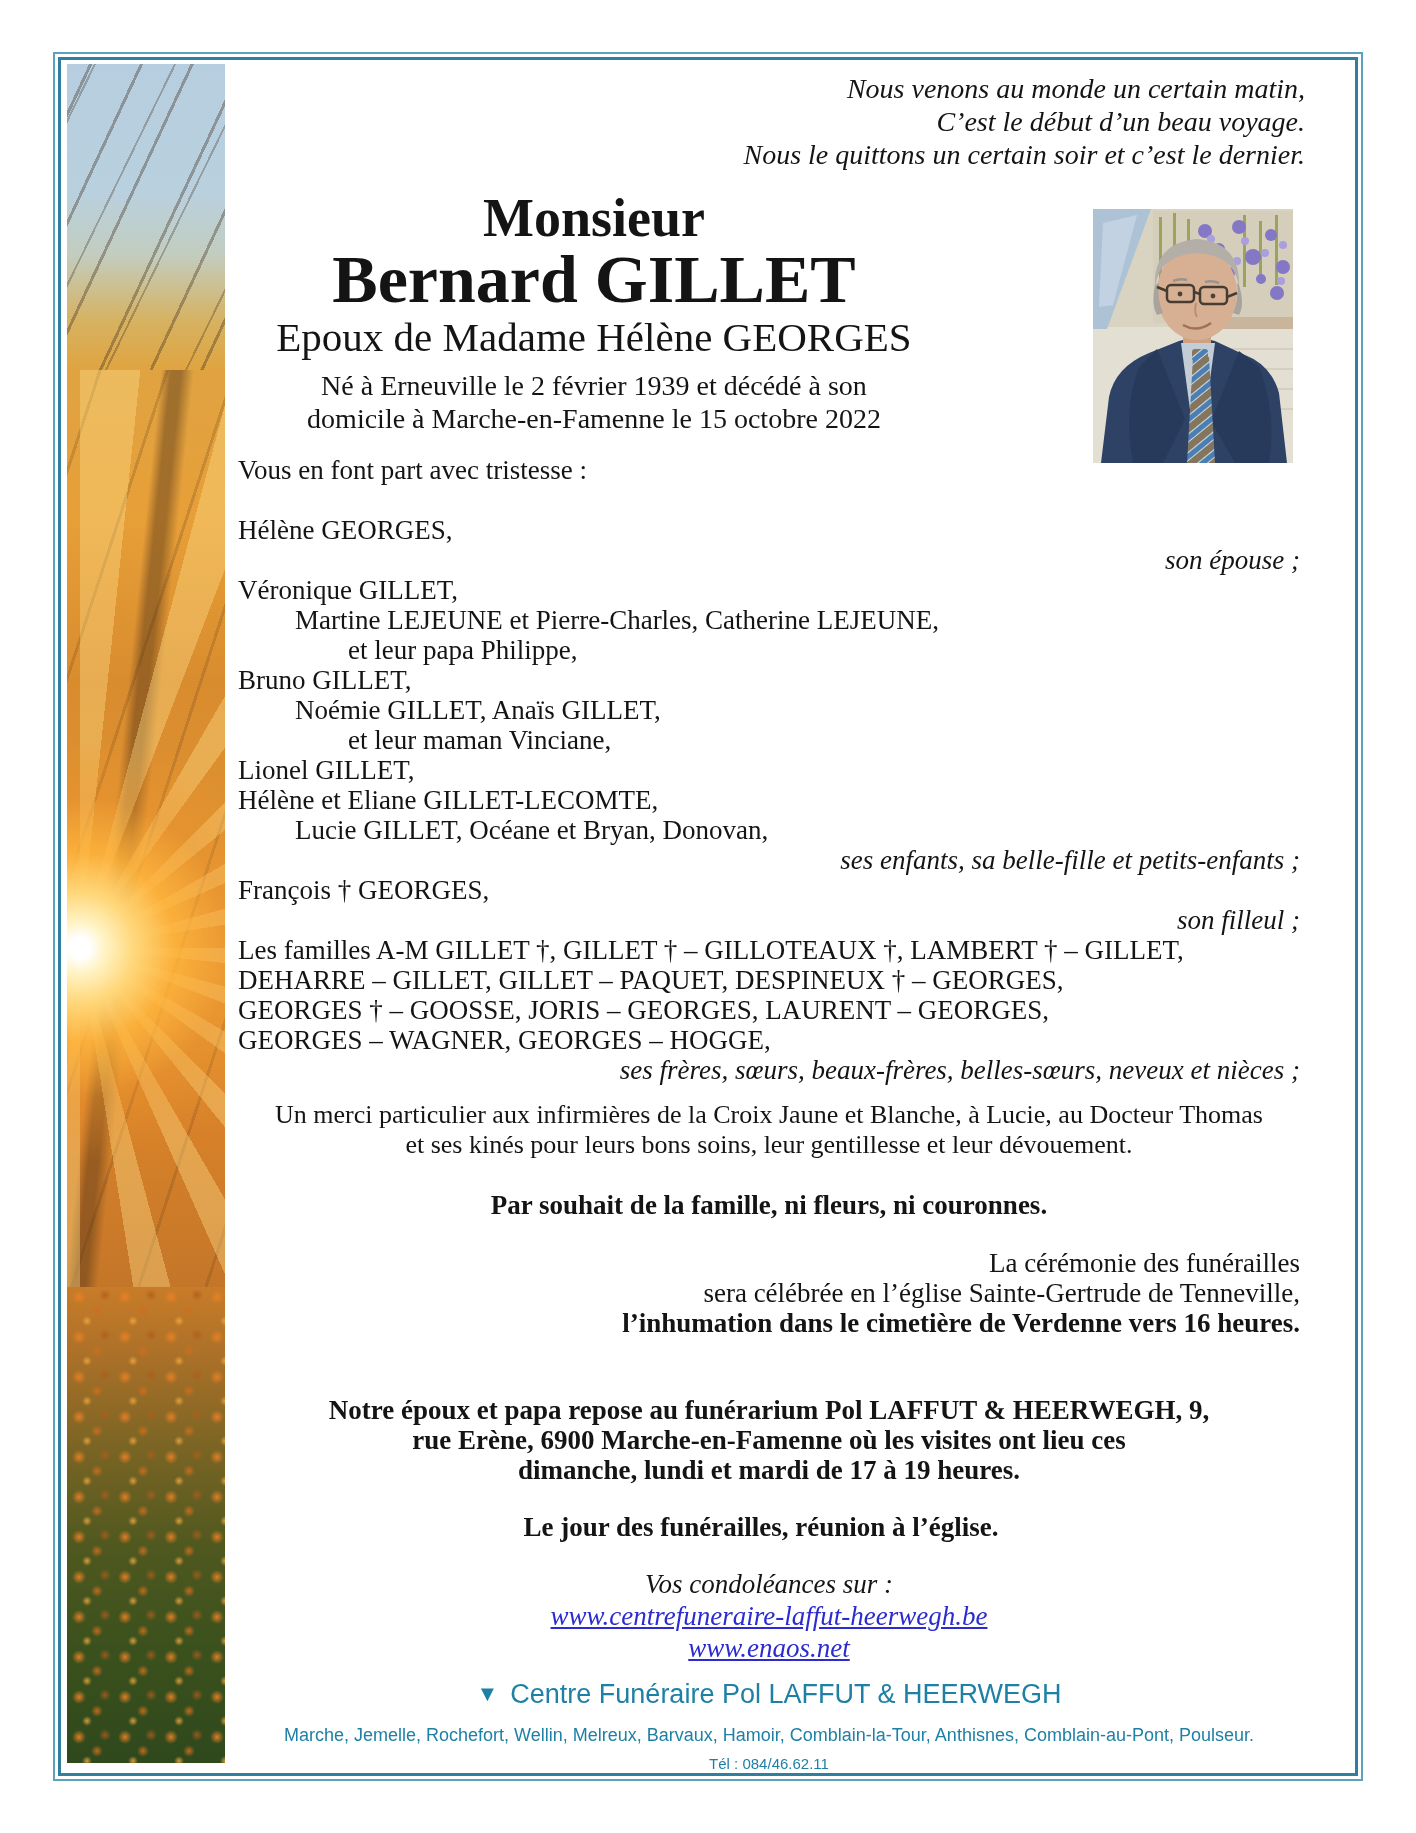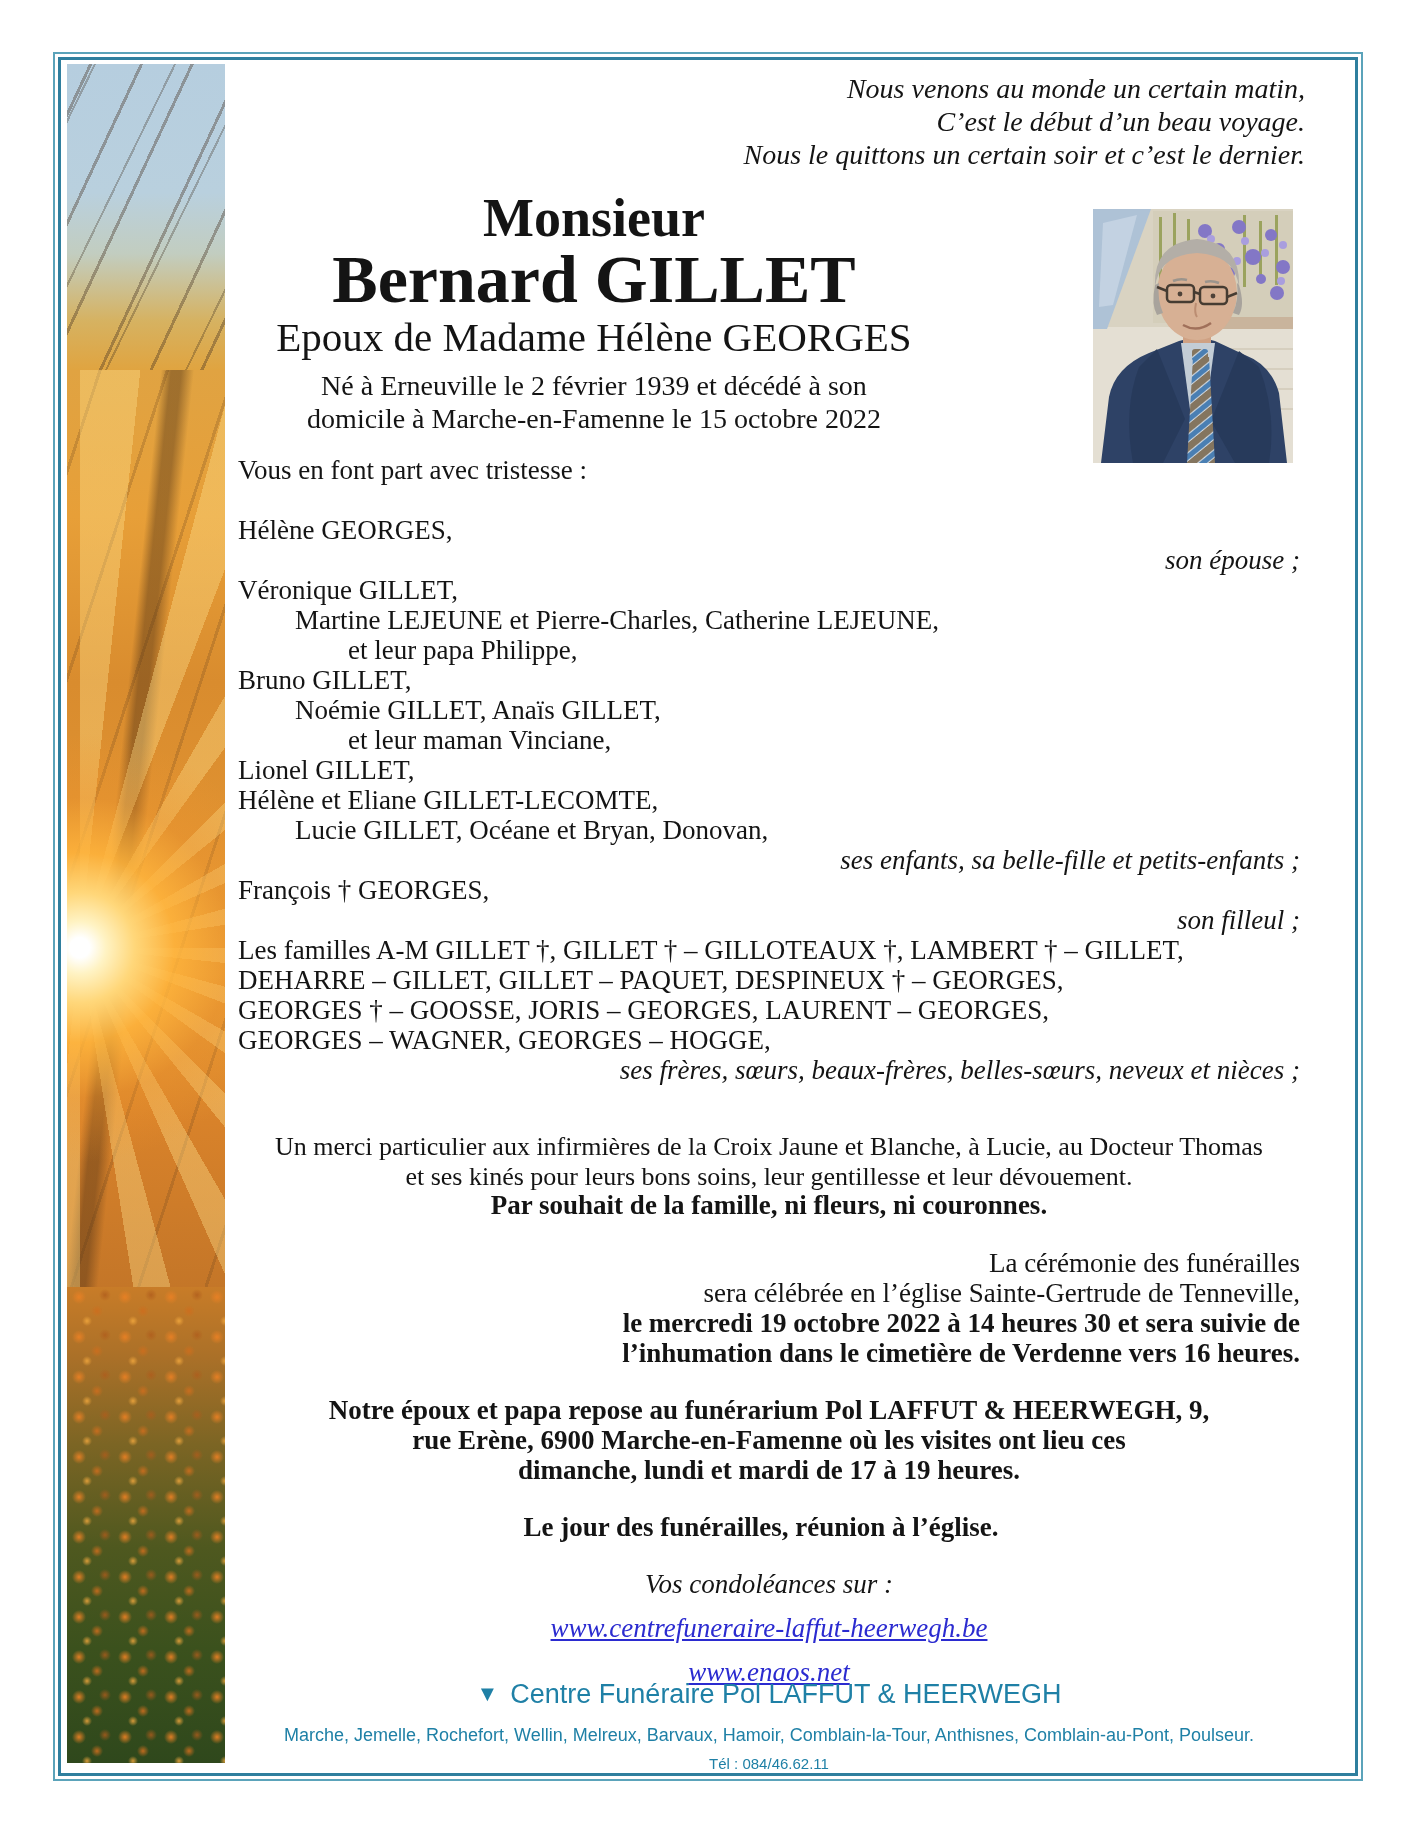--- a/index.html
+++ b/index.html
@@ -47,32 +47,32 @@
   .portrait { position:absolute; left:1093px; top:209px; width:200px; height:254px; }
 
   .body-block { position:absolute; left:238px; top:455px; width:1062px; font-size:27px; line-height:30px; }
   .line { min-height:30px; }
   .indent1 { padding-left:57px; }
   .indent2 { padding-left:110px; }
   .relation { text-align:right; font-style:italic; }
   .gap { margin-top:30px; }
 
   .thanks { position:absolute; left:238px; top:1100px; width:1062px; text-align:center;
-    font-size:26px; line-height:30px;margin-top:32px; }
+    font-size:26px; line-height:30px; }
   .wish { position:absolute; left:238px; top:1190px; width:1062px; text-align:center;
     font-size:27px; font-weight:bold; }
   .ceremony { position:absolute; left:238px; top:1248px; width:1062px; text-align:right;
     font-size:27px; line-height:30px; }
   .repository { position:absolute; left:238px; top:1395px; width:1062px; text-align:center;
     font-size:27px; line-height:30px; font-weight:bold; }
   .meeting { position:absolute; left:230px; top:1512px; width:1062px; text-align:center;
     font-size:27px; font-weight:bold; }
   .condolences { position:absolute; left:238px; top:1568px; width:1062px; text-align:center;
     font-size:27px; line-height:32px; font-style:italic; }
-  .condolences a { color:#2b2bd0; text-decoration:underline; display:inline-block; margin-top:12px; }
+  .condolences a { color:#2b2bd0; text-decoration:underline; display:inline-block; margin-top:0; }
   .cond-link-row { line-height:32px; }
 
   .footer { position:absolute; left:238px; top:1678px; width:1062px; text-align:center;
     font-family:"Liberation Sans", sans-serif; color:#1f80a6; }
   .footer-company { font-size:27px; font-weight:normal; line-height:32px; }
   .footer-company .tri { font-size:22px; margin-right:12px; position:relative; top:-2px; }
   .footer-towns { font-size:18px; margin-top:13px; }
   .footer-tel { font-size:15px; margin-top:9px; }
 </style>
 </head>
@@ -210,21 +210,20 @@
 <div class="thanks">
   <div>Un merci particulier aux infirmières de la Croix Jaune et Blanche, à Lucie, au Docteur Thomas</div>
   <div>et ses kinés pour leurs bons soins, leur gentillesse et leur dévouement.</div>
 </div>
 
 <div class="wish">Par souhait de la famille, ni fleurs, ni couronnes.</div>
 
 <div class="ceremony">
   <div>La cérémonie des funérailles</div>
   <div>sera célébrée en l’église Sainte-Gertrude de Tenneville,</div>
-  <div style="font-weight:bold">le mercredi 19 octobre 2022 à 14 heures 30 et sera suivie de</div>
   <div style="font-weight:bold">l’inhumation dans le cimetière de Verdenne vers 16 heures.</div>
 </div>
 
 <div class="repository">
   <div>Notre époux et papa repose au funérarium Pol LAFFUT &amp; HEERWEGH, 9,</div>
   <div>rue Erène,  6900 Marche-en-Famenne où les visites ont lieu ces</div>
   <div>dimanche, lundi et mardi de 17 à 19 heures.</div>
 </div>
 
 <div class="meeting">Le jour des funérailles, réunion à l’église.</div>

